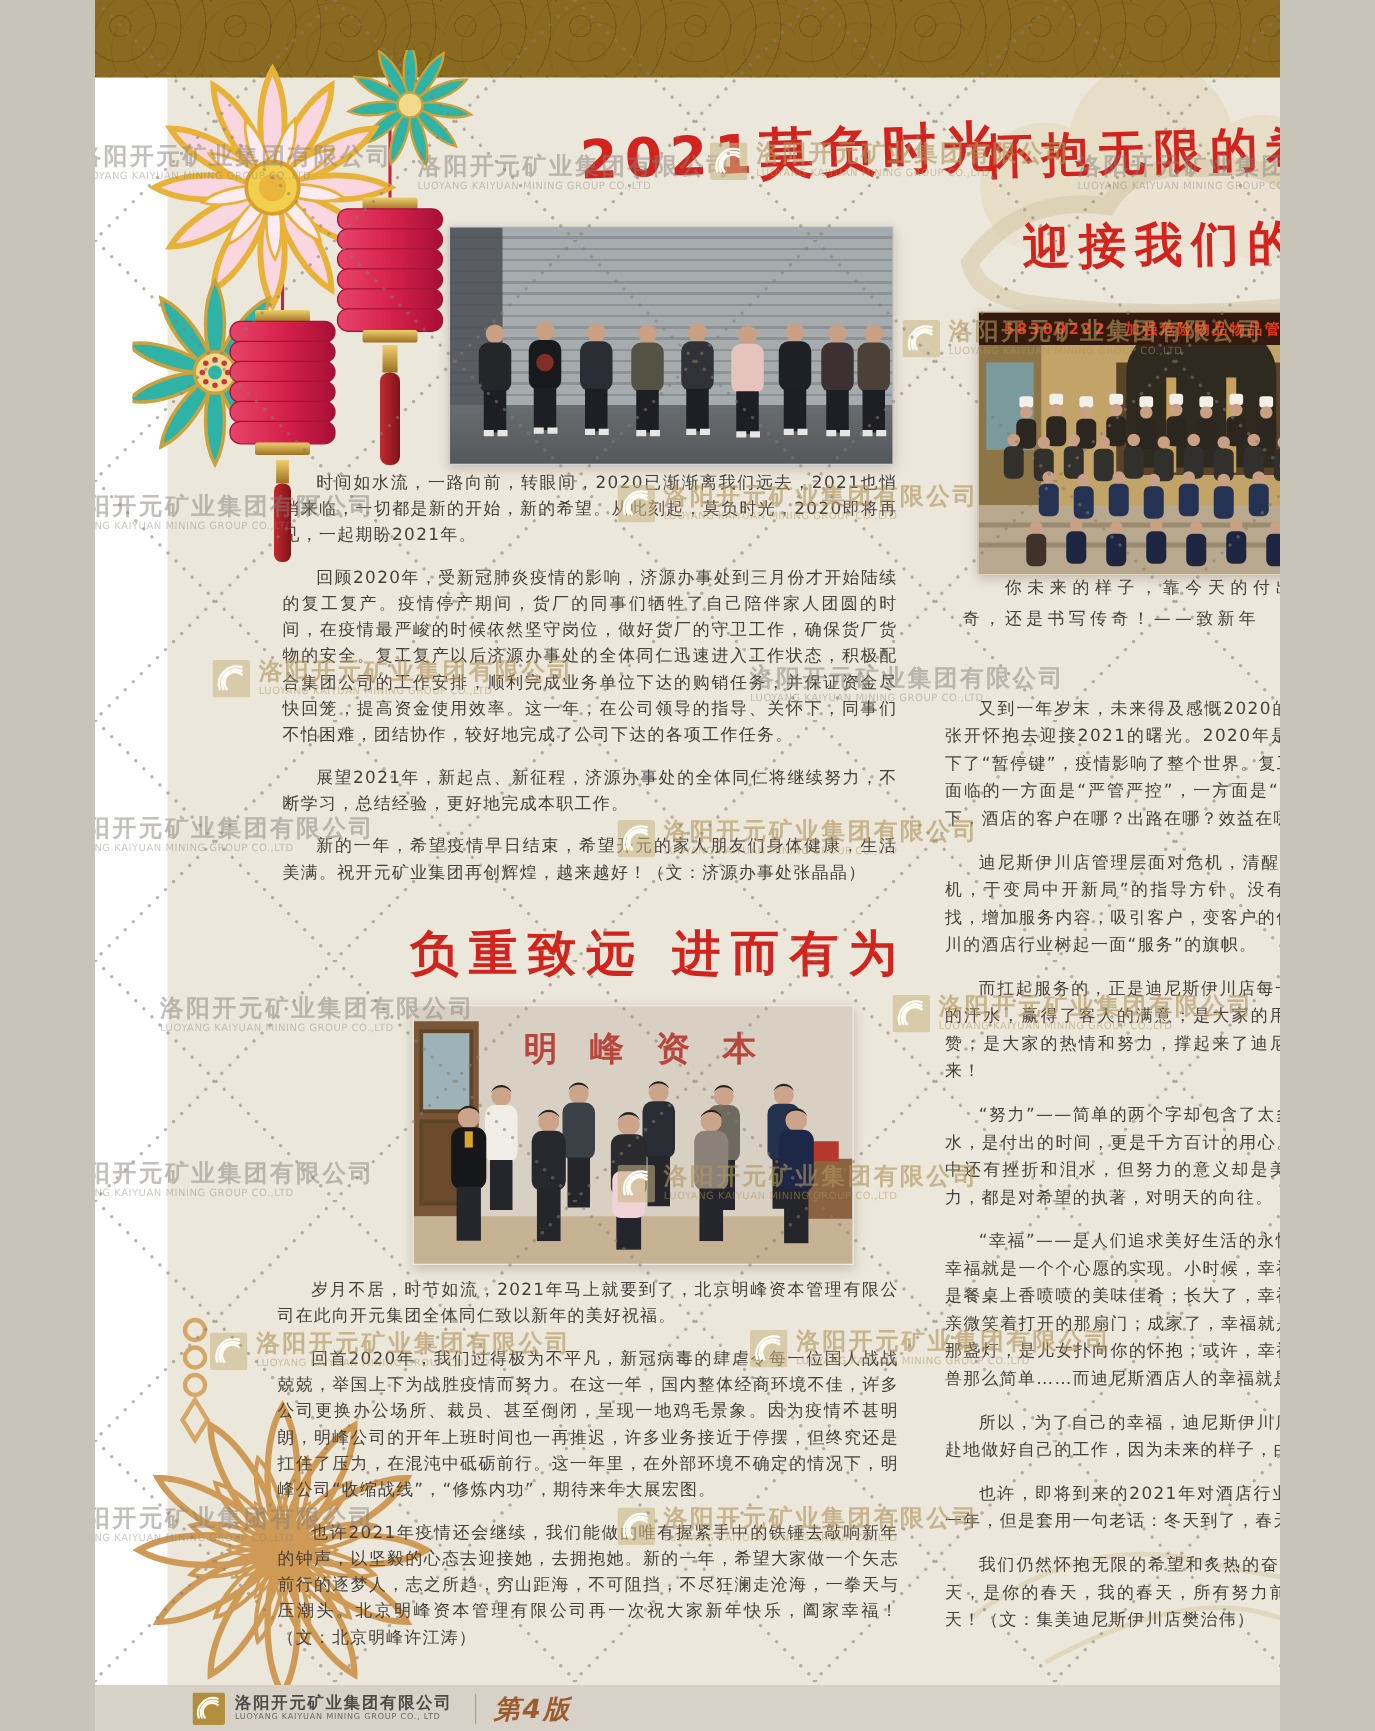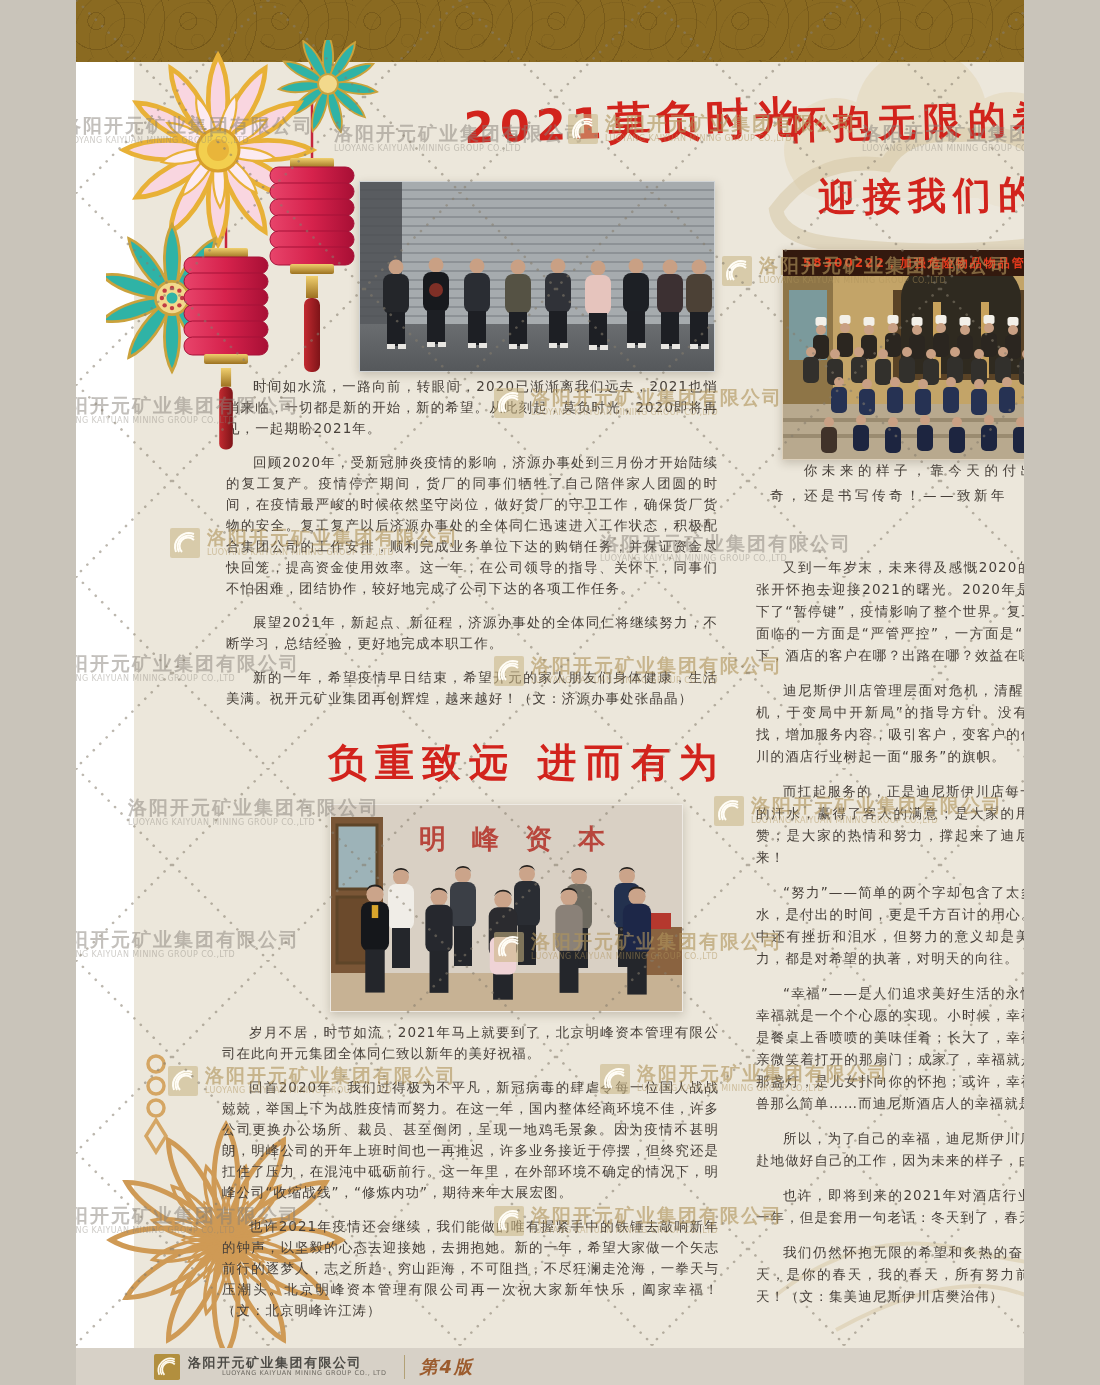--- a/index.html
+++ b/index.html
@@ -12,23 +12,23 @@
       repeating-radial-gradient(circle at 22% 35%, rgba(0,0,0,0) 0 8px, rgba(72,52,8,.28) 8px 9px, rgba(0,0,0,0) 9px 20px),
       repeating-radial-gradient(circle at 74% 70%, rgba(0,0,0,0) 0 6px, rgba(120,92,28,.45) 6px 7px, rgba(0,0,0,0) 7px 16px);
     background-size:92px 60px,70px 58px;}
   
   .left-strip{position:absolute;left:0;top:62px;width:58px;height:1286px;background:#ffffff;z-index:1;}
   .footer{position:absolute;left:0;top:1348px;width:1100px;height:37px;background:#d7d1c7;z-index:9;
           display:flex;align-items:center;}
   .footer .flogo{margin-left:78px;}
   .footer .ftxt{margin-left:8px;line-height:1.05;}
   .footer .fcn{font-size:13px;font-weight:bold;color:#4d4b46;letter-spacing:1.5px;}
-  .footer .fen{font-size:6.5px;color:#6e6a62;letter-spacing:.6px;margin-left:34px;}
+  .footer .fen{font-size:6.5px;color:#6e6a62;letter-spacing:.6px;}
   .footer .fdiv{width:1px;height:24px;background:#b2a176;margin:0 14px 0 18px;}
-  .footer .fpage{font-size:18px;font-weight:bold;color:#9c5c2e;font-style:italic;letter-spacing:2px;}
+  .footer .fpage{font-size:21px;font-weight:bold;color:#9c5c2e;font-style:italic;letter-spacing:2px;}
   
   .dots{position:absolute;left:0;top:0;z-index:6;pointer-events:none;}
   
   .wm{position:absolute;z-index:6;display:flex;gap:7px;align-items:flex-start;pointer-events:none;white-space:nowrap;}
   .wm .wmtxt{display:flex;flex-direction:column;}
   .wm-cn{font-size:19px;font-weight:bold;letter-spacing:2px;line-height:1.05;}
   .wm-en{font-size:8px;letter-spacing:.4px;}
   .wm.g .wm-cn{color:rgba(136,130,122,.50);} .wm.g .wm-en{color:rgba(136,130,122,.42);}
   .wm.t .wm-cn{color:rgba(176,148,92,.62);} .wm.t .wm-en{color:rgba(176,148,92,.5);}
   

